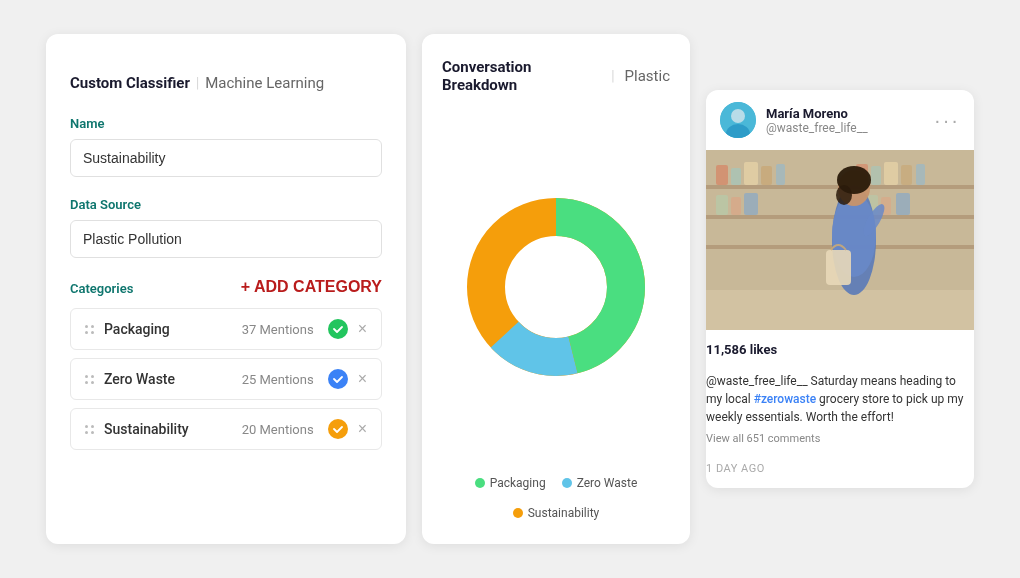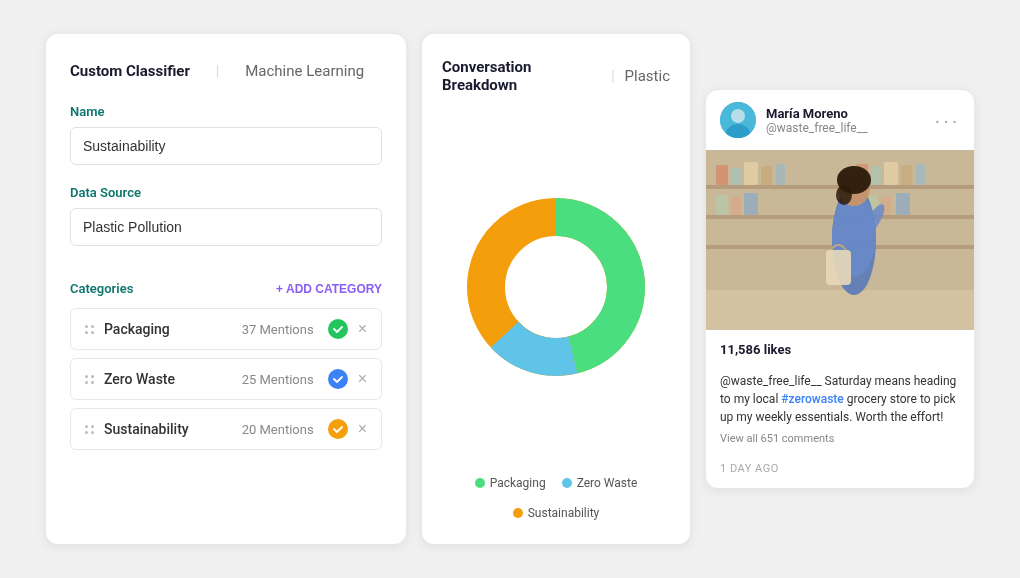--- a/index.html
+++ b/index.html
@@ -26,22 +26,23 @@
     
     .left-panel {
       width: 360px;
       min-height: 510px;
       padding: 28px 24px;
       flex-shrink: 0;
     }
     .panel-header {
       display: flex;
       align-items: center;
-      gap: 26px;
+      gap: 6px;
       margin-bottom: 24px;
+      margin-top: 12px;
     }
     .panel-title {
       font-size: 15px;
       font-weight: 700;
       color: #1a1a2e;
     }
     .panel-divider {
       color: #ccc;
       font-weight: 300;
       font-size: 15px;
@@ -67,27 +68,26 @@
       margin-bottom: 20px;
       outline: none;
     }
     .categories-header {
       display: flex;
       align-items: flex-end;
       justify-content: space-between;
       margin-bottom: 12px;
     }
     .add-category-btn {
-      font-size: 12px;
-      color: #8b5cf6;
+      font-size: 16px;
+      color: #b91c1c;
       font-weight: 600;
       cursor: pointer;
       background: none;
       border: none;
-      margin-top: 16px;
     }
     .category-row {
       display: flex;
       align-items: center;
       border: 1px solid #e8e8e8;
       border-radius: 6px;
       padding: 10px 12px;
       margin-bottom: 8px;
       gap: 8px;
     }
@@ -281,21 +281,21 @@
       position: relative;
       overflow: hidden;
     }
     
     .store-bg {
       position: absolute;
       inset: 0;
       background: linear-gradient(180deg, #d4c4a8 0%, #b8a88a 30%, #e8ddd0 60%, #c8b898 100%);
     }
     .social-content {
-      padding: 12px 14px;
+      padding: 12px 0;
     }
     .likes-count {
       font-size: 13px;
       font-weight: 700;
       color: #1a1a2e;
       margin-bottom: 6px;
     }
     .post-text {
       font-size: 12px;
       color: #333;

